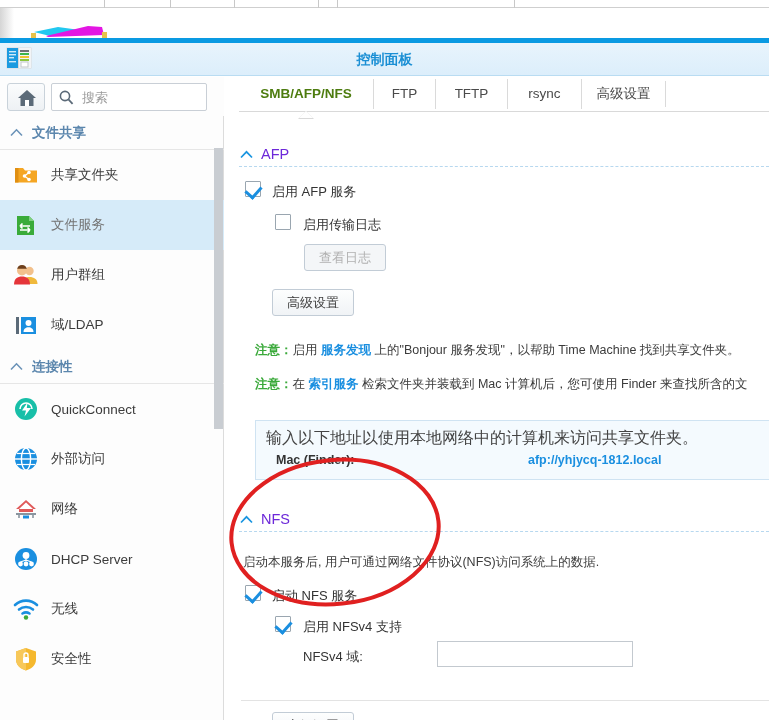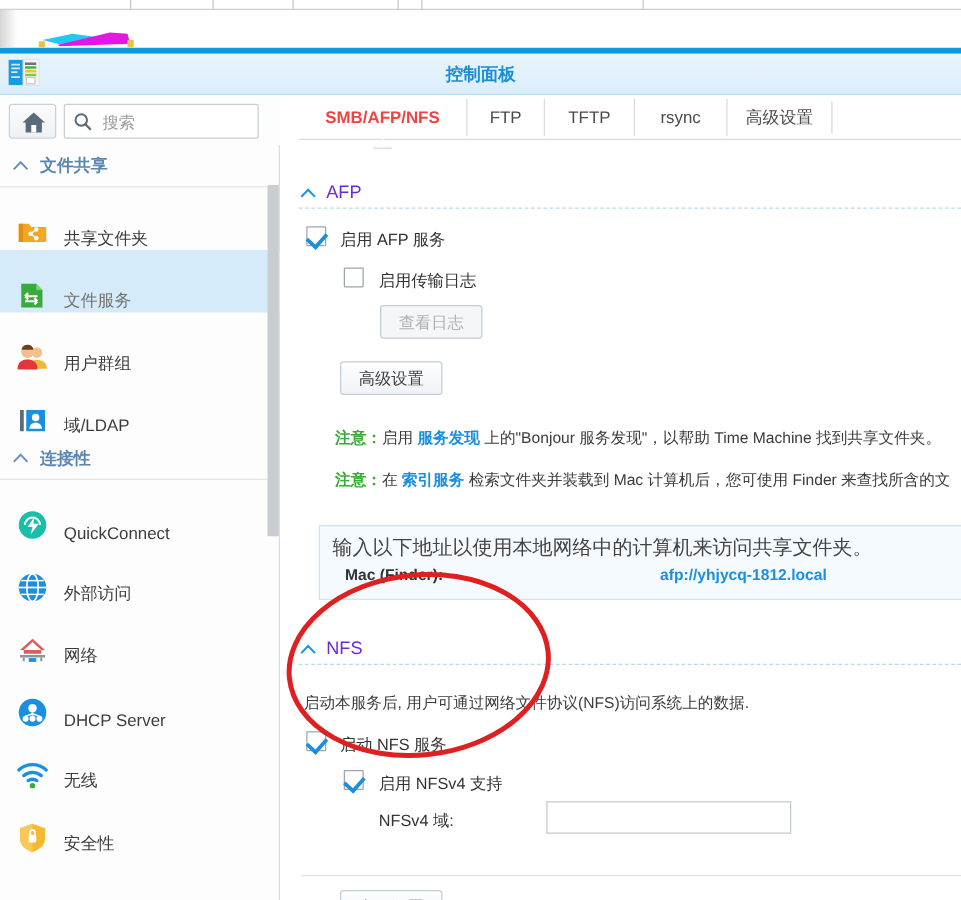--- a/index.html
+++ b/index.html
@@ -83,21 +83,21 @@
   .side-group-head {
     position:relative; height:34px; padding-left:10px;
     display:flex; align-items:center; gap:9px;
     color:#5b86ad; font-weight:bold; font-size:13.5px;
     border-bottom:1px solid #e6e6e6;
     cursor:pointer;
   }
   .side-group-head .chev { display:block; }
   .side-item {
     position:relative; height:50px; padding-left:12px;
-    display:flex; align-items:flex-end; gap:11px;
+    display:flex; align-items:center; gap:11px;
     font-size:13.5px; color:#3c3c3c; cursor:pointer;
   }
   .side-item.active { background:#d6ebf9; color:#737373; }
   .side-item .ic { width:28px; height:28px; flex:0 0 28px; position:relative; }
   .side-item .lbl { white-space:nowrap; }
 
   #sidebar-scrollbar {
     position:absolute; left:214px; top:71px; width:9px; height:281px;
     background:#c9cdd2; border-radius:0px; cursor:pointer;
   }
@@ -110,21 +110,21 @@
   #main {
     position:absolute; left:225px; top:39px; width:544px; height:643px;
     background:#ffffff; overflow:hidden;
   }
   #tabbar { position:absolute; left:0; top:0; width:544px; height:34px; }
   .tab {
     position:absolute; top:2px; height:30px; line-height:30px;
     text-align:center; font-size:13.5px; color:#4a4a4a; cursor:pointer;
     border-left:1px solid #dadada;
   }
-  .tab.active { color:#ef4444; font-weight:bold; }
+  .tab.active { color:#4d7c0f; font-weight:bold; }
   #tab-underline {
     position:absolute; left:14px; top:34px; width:530px; height:1px; background:#d9d9d9;
   }
   #tab-arrow {
     position:absolute; top:34px; width:0;height:0;
     border-left:7px solid transparent;border-right:7px solid transparent;
     border-bottom:7px solid #ffffff;
   }
   #tab-arrow-outline {
     position:absolute; top:34px; width:0;height:0;
@@ -155,21 +155,21 @@
   .btn {
     position:absolute; height:27px; padding:0 14px; line-height:25px;
     border:1px solid #c2ccd6; border-radius:3px;
     background:linear-gradient(to bottom,#fdfefe,#f0f3f6);
     font-size:13px; color:#404040; cursor:pointer;
     font-family:"Liberation Sans","DejaVu Sans",sans-serif;
   }
   .btn.disabled { color:#b1b1b1; background:#f4f6f8; cursor:default; }
 
   .note { position:absolute; font-size:12.5px; color:#3b3b3b; white-space:nowrap; }
-  .note .tag { color:#3aa93a; font-weight:bold;margin-left:13px; }
+  .note .tag { color:#3aa93a; font-weight:bold; }
   .note .lnk { color:#1a8fe0; font-weight:bold; cursor:pointer; }
 
   #afp-box {
     position:absolute; left:256px; top:347px; width:520px; height:58px;
     border:1px solid #cfe3f2; background:#f4fafe;
   }
   #afp-box-text { position:absolute; left:10px; top:7px; font-size:16px; color:#444; white-space:nowrap;}
   #afp-box-key { position:absolute; left:20px; top:32px; font-size:12.5px; font-weight:bold; color:#333; }
   #afp-box-val { position:absolute; left:272px; top:32px; font-size:12.5px; font-weight:bold; color:#1a8fe0; cursor:pointer;}
 

